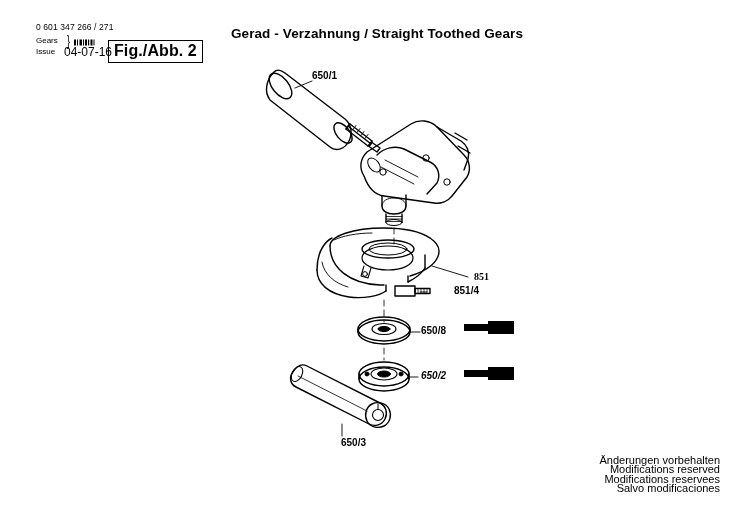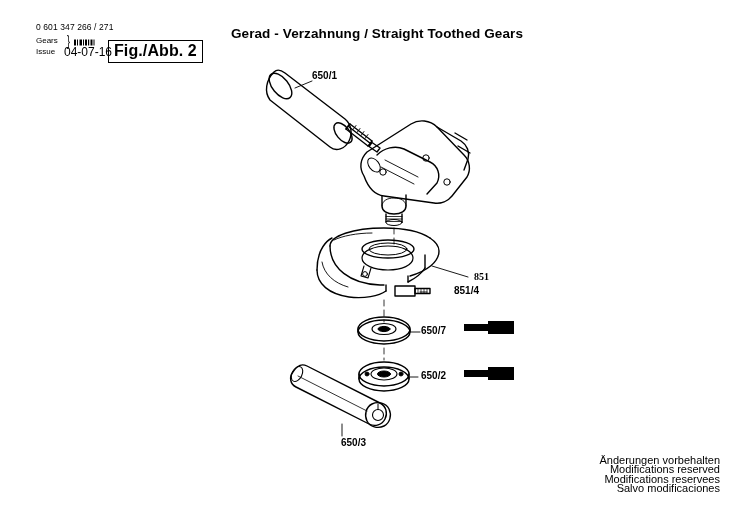--- a/index.html
+++ b/index.html
@@ -289,22 +289,22 @@
     </g>
     <g>
       <rect x="452" y="370" width="24" height="7" fill="#000"></rect>
       <rect x="476" y="367" width="26" height="13" fill="#000"></rect>
     </g>
   </svg>
 
   <div class="callout" style="left:300px; top:70px;">650/1</div>
   <div class="callout" style="left:462px; top:271px;font-family:Liberation Serif, serif;">851</div>
   <div class="callout" style="left:416px; top:285px;margin-left:26px;">851/4</div>
-  <div class="callout" style="left:409px; top:325px;">650/7</div>
-  <div class="callout" style="left:409px; top:370px;">650/2</div>
+  <div class="callout" style="left:409px; top:325px;">650/8</div>
+  <div class="callout" style="left:409px; top:370px;font-style:italic;">650/2</div>
   <div class="callout" style="left:310px; top:437px;padding-left:19px;">650/3</div>
 
   <div class="footer">
     <div>Änderungen vorbehalten</div>
     <div>Modifications reserved</div>
     <div>Modifications reservees</div>
     <div>Salvo modificaciones</div>
   </div>
 
 </div>

